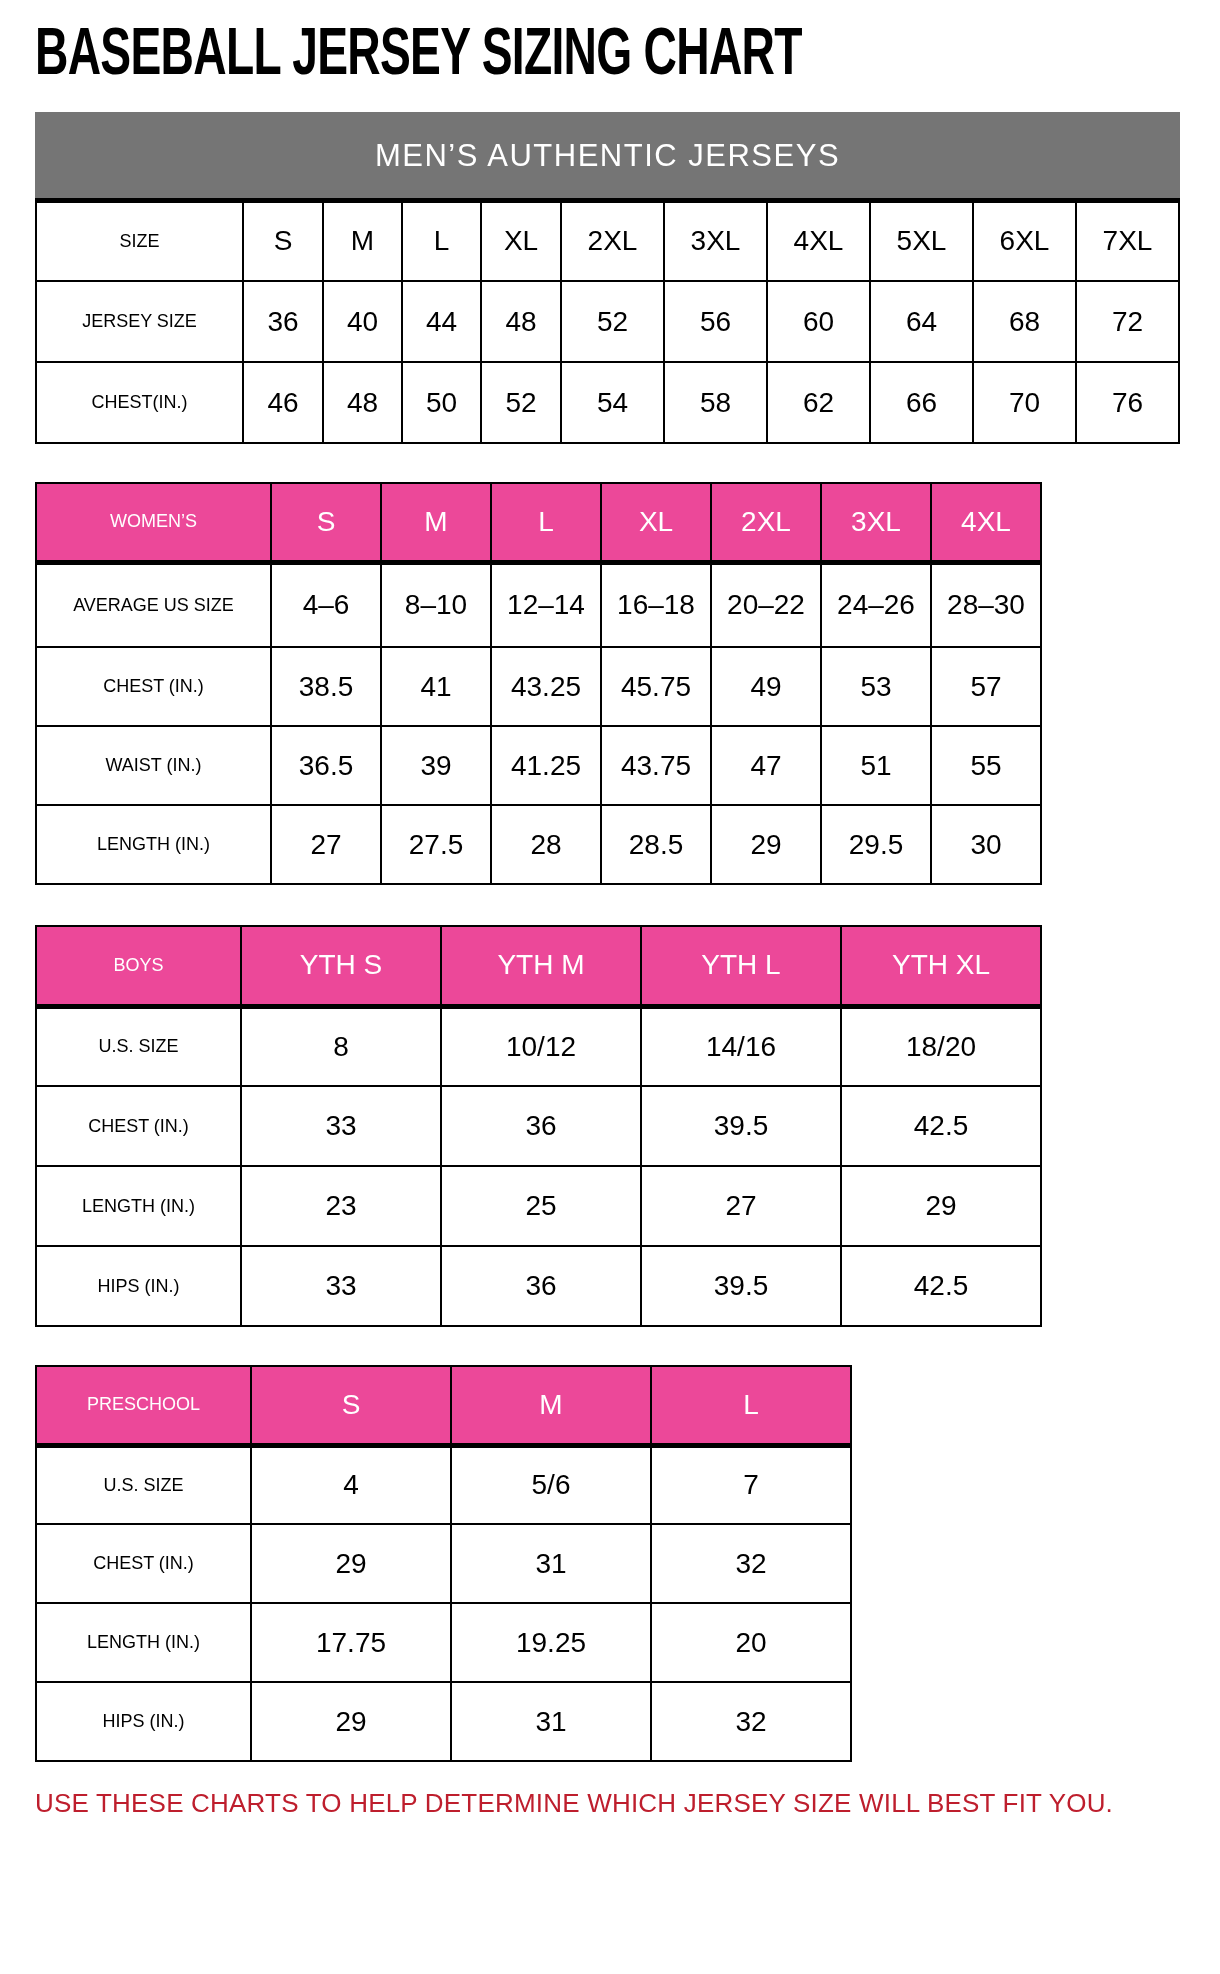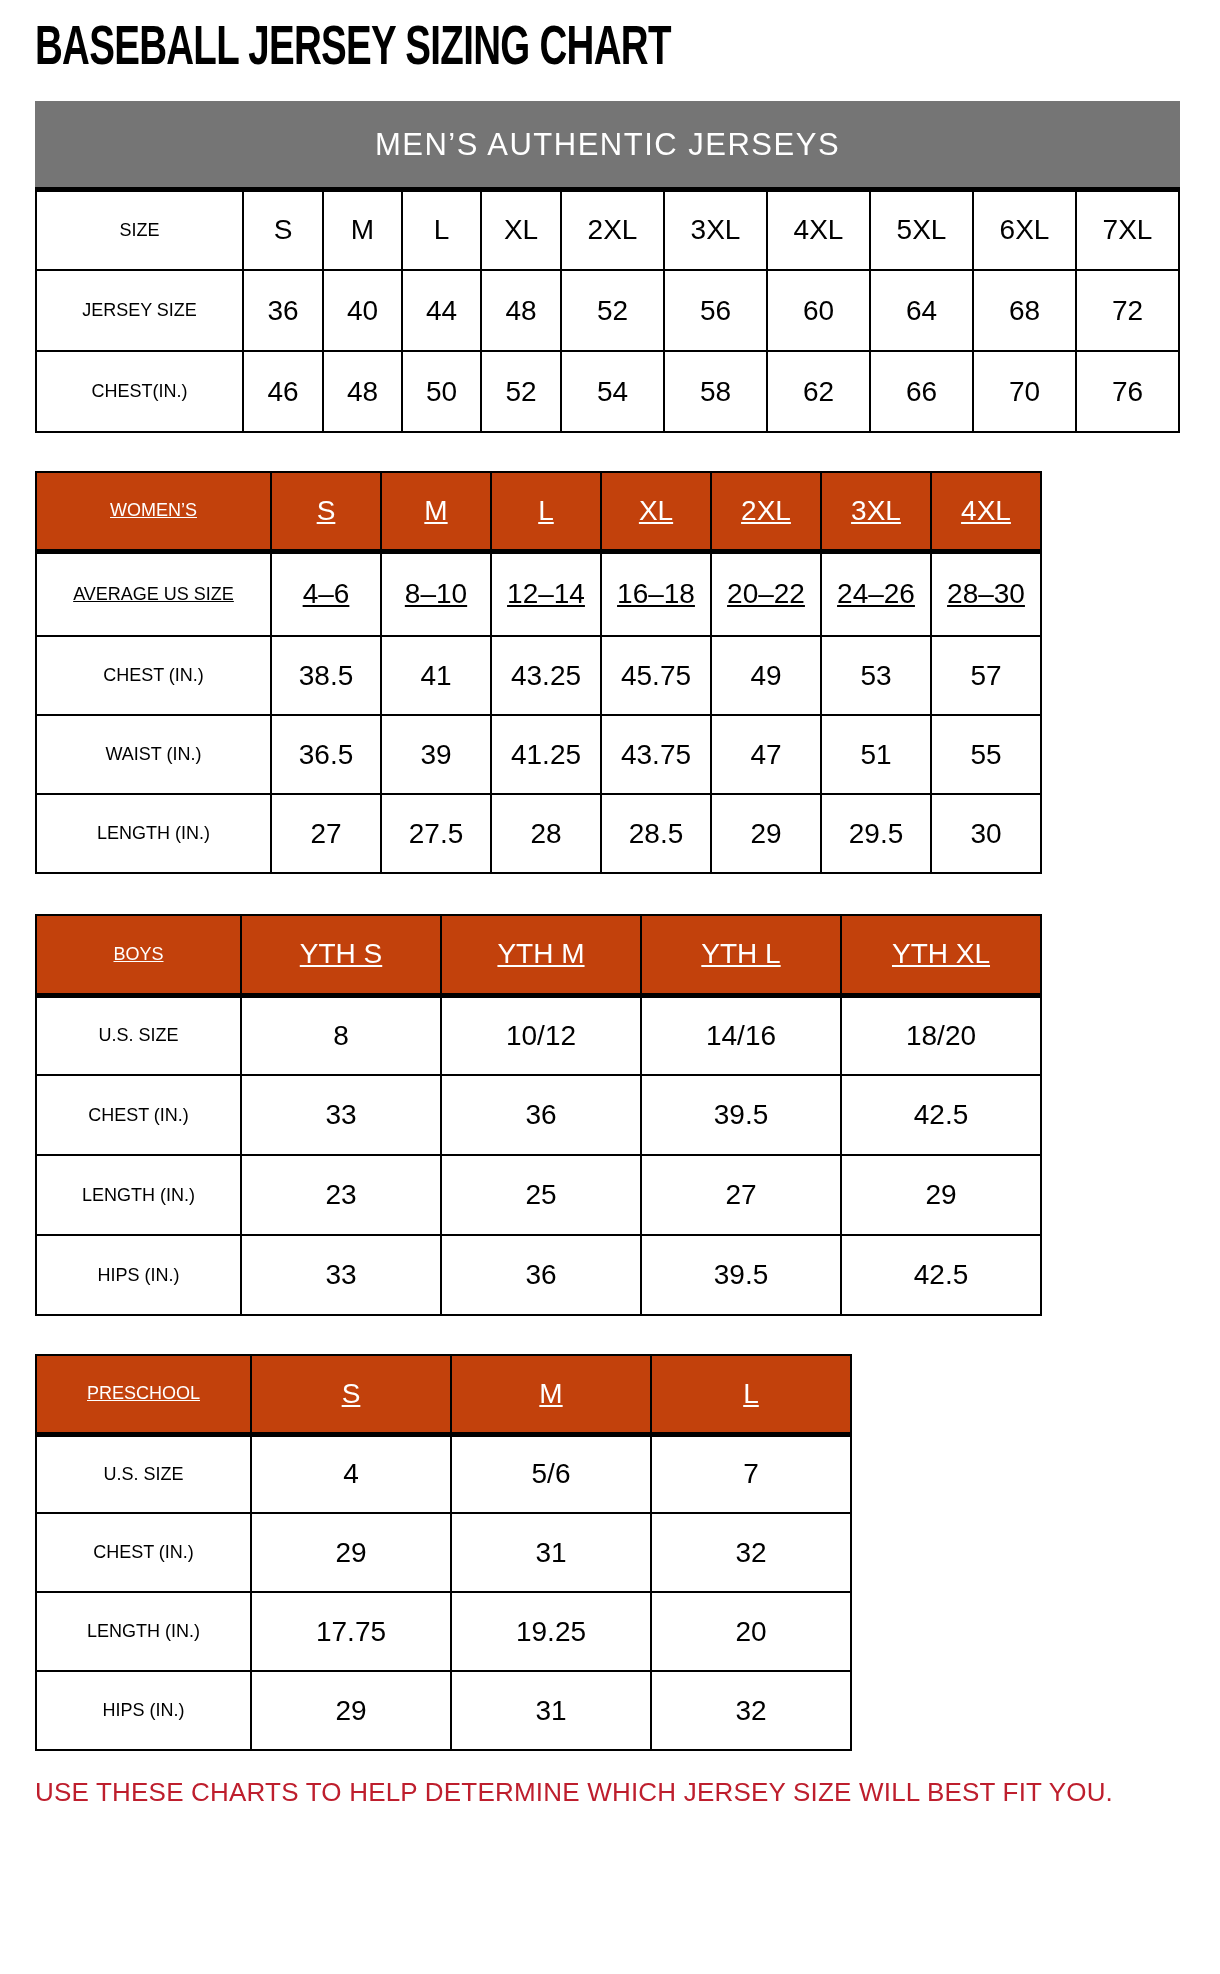--- a/index.html
+++ b/index.html
@@ -1,32 +1,32 @@
 <!DOCTYPE html>
 <html><head>
 <meta charset="utf-8">
 <style>
   html,body{margin:0;padding:0;background:#fff;}
   body{width:1220px;color:#000;font-family:"Liberation Sans",sans-serif;}
   .page{padding:18px 35px 30px 35px;}
-  h1{margin:0 0 14px 0;font-size:55px;line-height:1.0;font-weight:900;white-space:nowrap;}
+  h1{margin:0 0 14px 0;font-size:66px;line-height:1.0;font-weight:900;white-space:nowrap;}
   h1 .condense{display:inline-block;transform:scaleX(.70);transform-origin:0 50%;letter-spacing:-1px;}
   .note{margin:0 0 20px 0;max-width:930px;font-size:26px;line-height:1.28;font-weight:500;}
   .red{color:#be1e2d;}
   table{border-collapse:collapse;table-layout:fixed;}
   td{border:2px solid #000;text-align:center;vertical-align:middle;padding:0 6px;font-size:28px;overflow:hidden;}
   td.lbl{font-size:18px;}
-  tr.gray-hdr td{background:#c2410c;color:#fff;border-bottom-width:5px;text-decoration:underline;}
+  tr.gray-hdr td{background:#ec4899;color:#fff;border-bottom-width:5px;}
   td.banner-cell{background:#757575;color:#fff;border-color:#757575 #757575 #000 #757575;border-bottom-width:5px;font-size:31px;letter-spacing:1.5px;}
   .mens{margin-top:28px;}
   .mens tr.banner-row{height:87px;padding-left:12px;}
   .mens tr{height:81px;}
   .womens{margin-top:38px;}
   .womens tr{height:79px;}
-  .womens tr.r-avg{height:85px;text-decoration:underline;}
+  .womens tr.r-avg{height:85px;}
   .boys{margin-top:40px;}
   .boys tr{height:80px;padding-left:28px;}
   .preschool{margin-top:38px;}
   .preschool tr{height:79px;}
   .footer{margin:26px 0 0 0;font-size:26px;font-weight:500;white-space:nowrap;letter-spacing:.2px;}
 </style>
 </head>
 <body>
 
 <div class="page">

